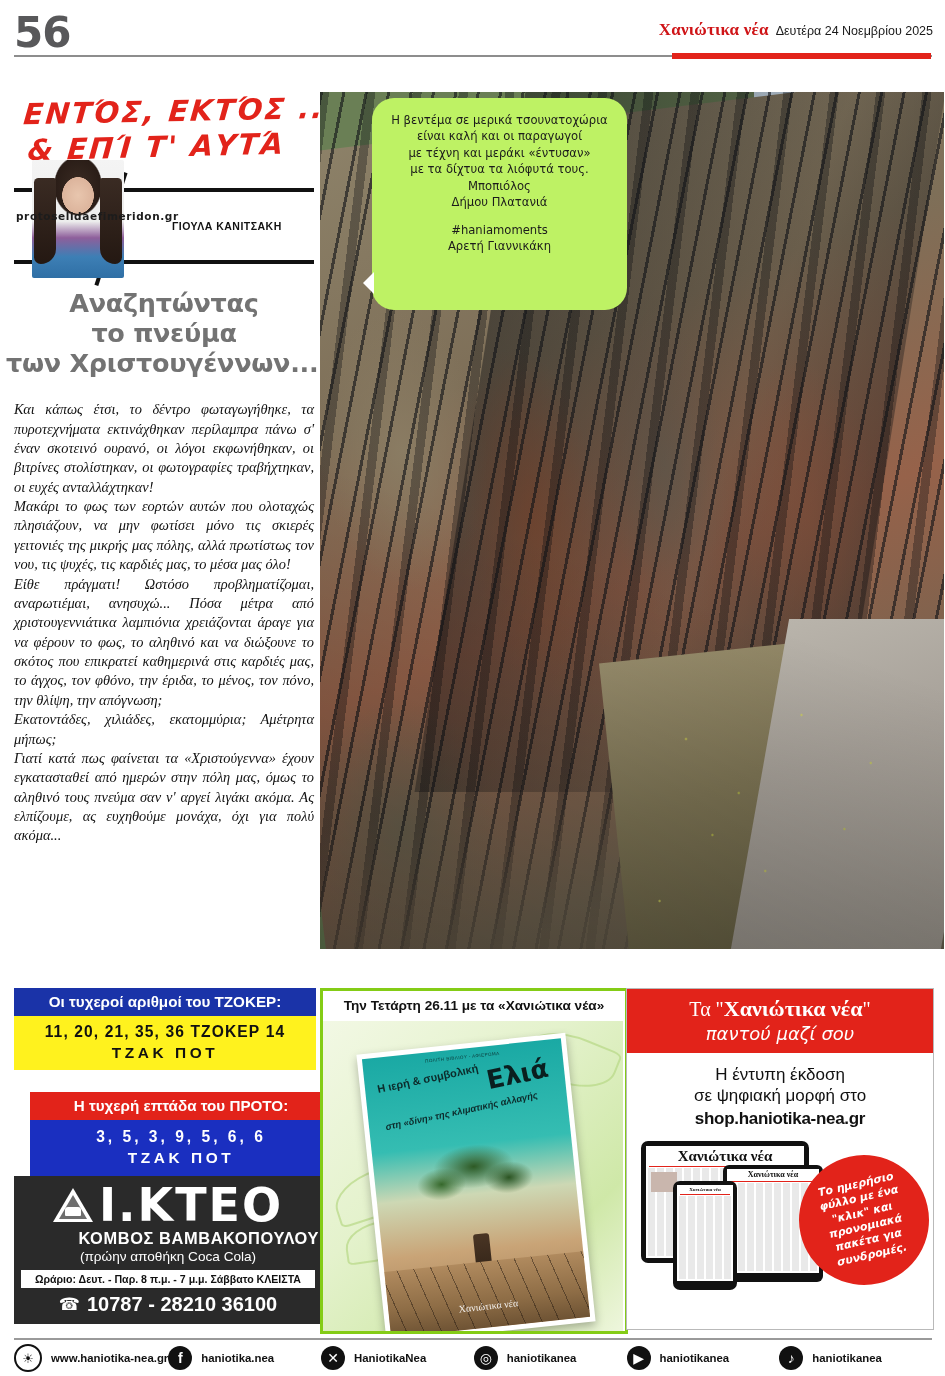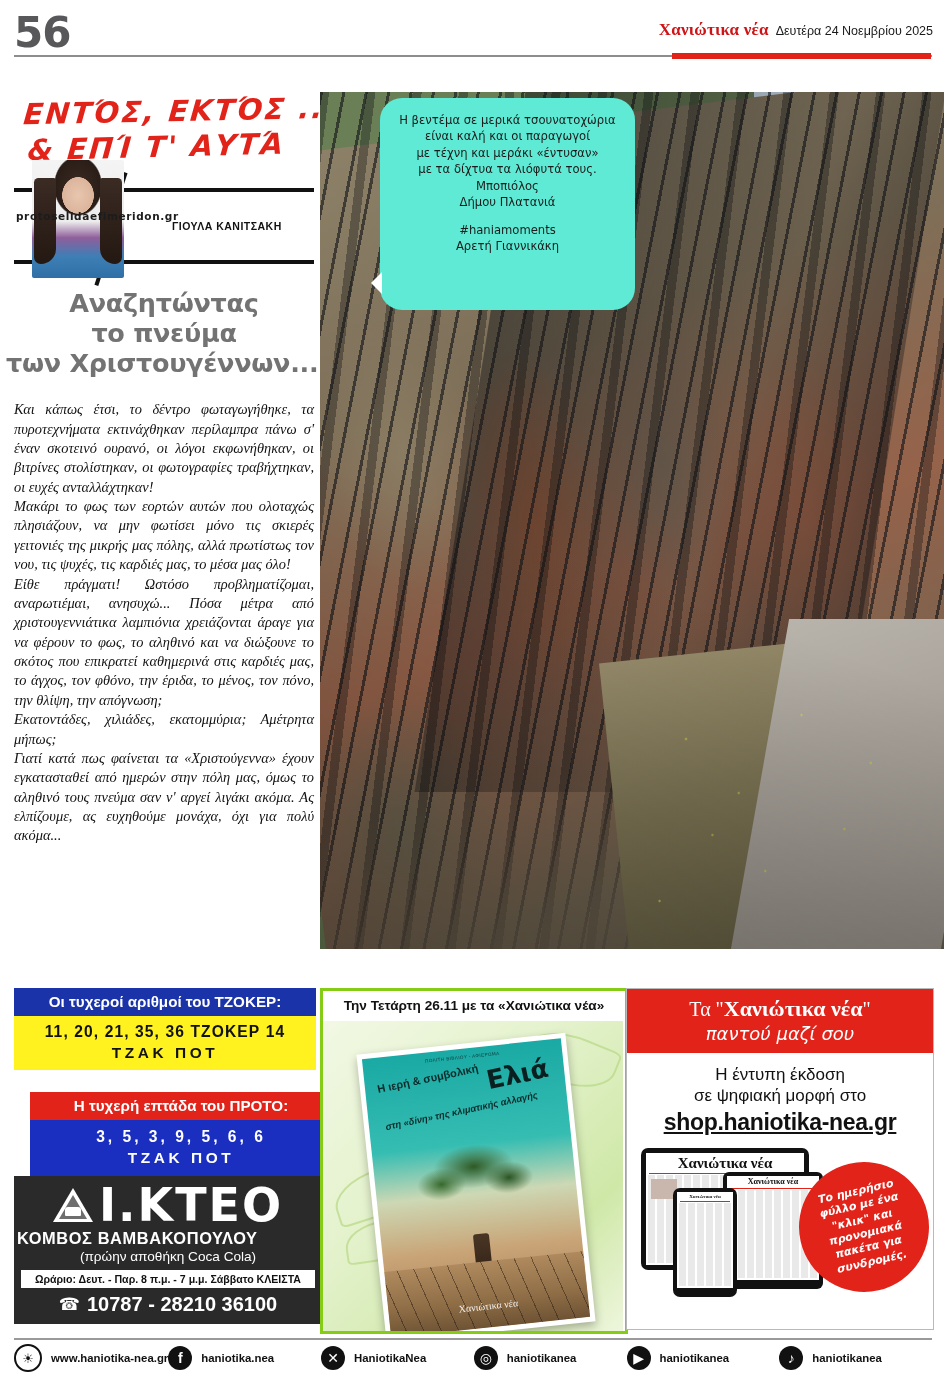--- a/index.html
+++ b/index.html
@@ -113,22 +113,22 @@
       radial-gradient(circle 3px at 36% 48%, #b5bd44 0%, rgba(181,189,68,0) 60%),
       radial-gradient(circle 3px at 55% 22%, #cdd05a 0%, rgba(205,208,90,0) 60%),
       radial-gradient(circle 3px at 68% 60%, #bcc24b 0%, rgba(188,194,75,0) 60%),
       radial-gradient(circle 3px at 44% 74%, #c6c851 0%, rgba(198,200,81,0) 60%),
       radial-gradient(circle 3px at 28% 62%, #b9bf46 0%, rgba(185,191,70,0) 60%),
       radial-gradient(circle 3px at 76% 38%, #c2c84f 0%, rgba(194,200,79,0) 60%),
       radial-gradient(circle 3px at 12% 84%, #cdd157 0%, rgba(205,209,87,0) 60%);}
   .ph-shadow{position:absolute;inset:0;
     background:linear-gradient(200deg, rgba(0,0,0,.0) 55%, rgba(0,0,0,.30) 100%);}
 
-  .bubble{position:absolute;left:60px;top:6px;width:235px;min-height:186px;
-    background:#5eead4;border-radius:22px;padding:14px 10px 12px;
+  .bubble{position:absolute;left:52px;top:6px;width:235px;min-height:186px;
+    background:#bef264;border-radius:22px;padding:14px 10px 12px;
     text-align:center;font-size:11.6px;line-height:1.42;color:#1b1b1b;
     font-family:"DejaVu Sans",sans-serif;}
   .bubble .tail{position:absolute;left:-9px;bottom:16px;width:0;height:0;
     border:11px solid transparent;border-right-color:#fff;border-left:0;}
   .bubble .gap{display:block;height:11px;}
 
   
   .ads{position:absolute;left:14px;top:988px;width:918px;height:398px;}
 
   
@@ -153,21 +153,21 @@
   .kteo-top{position:relative;height:52px;display:flex;align-items:center;justify-content:center;gap:6px;}
   .kteo-tri{width:40px;height:34px;position:relative;}
   .kteo-tri:before{content:"";position:absolute;left:0;bottom:0;width:0;height:0;
     border-left:20px solid transparent;border-right:20px solid transparent;border-bottom:34px solid #fff;}
   .kteo-tri:after{content:"";position:absolute;left:6px;bottom:3px;width:0;height:0;
     border-left:14px solid transparent;border-right:14px solid transparent;border-bottom:24px solid #6e6e6e;}
   .kteo-car{position:absolute;left:12px;bottom:6px;width:16px;height:9px;background:#fff;
     border-radius:3px 3px 1px 1px;z-index:2;}
   .kteo-ikteo{color:#fff;font-size:46px;font-weight:700;letter-spacing:2px;
     font-family:"DejaVu Sans",sans-serif;}
-  .kteo-sub1{color:#fff;text-align:left;font-size:16.4px;font-weight:700;letter-spacing:.6px;margin-top:-2px;}
+  .kteo-sub1{color:#fff;text-align:right;font-size:16.4px;font-weight:700;letter-spacing:.6px;margin-top:-2px;}
   .kteo-sub2{color:#fff;text-align:center;font-size:13.6px;margin-top:1px;}
   .kteo-hours{background:#fff;color:#111;text-align:center;font-size:10.6px;font-weight:700;
     margin:6px 4px 0;padding:3px 0;}
   .kteo-tel{color:#fff;text-align:center;font-size:20px;font-weight:700;margin-top:5px;
     display:flex;align-items:center;justify-content:center;gap:7px;}
   .kteo-tel .ph{font-size:17px;}
 
   
   .ad-c{position:absolute;left:306px;top:0;width:302px;height:340px;
     border:3px solid #84cc16;overflow:hidden;background:#fff;}
@@ -209,21 +209,21 @@
   
   .ad-r{position:absolute;left:612px;top:0;width:306px;height:340px;
     border:1px solid #b9b9b9;background:#fff;overflow:hidden;}
   .dg-red{background:#e2231a;padding:7px 0 9px;text-align:center;}
   .dg-r1{color:#fff;font-size:20px;font-family:"Liberation Serif","DejaVu Serif",serif;}
   .dg-r1 b{font-weight:700;font-size:22px;}
   .dg-r2{color:#fff;font-size:18px;font-style:italic;margin-top:1px;
     font-family:"DejaVu Sans",sans-serif;}
   .dg-w{text-align:center;padding:12px 6px 4px;color:#111;}
   .dg-w1{font-size:17px;line-height:1.22;}
-  .dg-w2{font-size:23px;font-weight:700;margin-top:3px;letter-spacing:-.3px;text-decoration:underline;}
+  .dg-w2{font-size:17px;font-weight:700;margin-top:3px;letter-spacing:-.3px;}
   .dg-devices{position:relative;height:150px;margin-top:6px;}
   .dev-tab{position:absolute;left:14px;top:2px;width:158px;height:112px;background:#111;
     border-radius:7px;padding:5px;}
   .dev-tab .scr{width:100%;height:100%;background:#fff;overflow:hidden;position:relative;}
   .dev-tab2{position:absolute;left:96px;top:26px;width:92px;height:104px;background:#111;
     border-radius:6px;padding:4px 4px 9px;}
   .dev-tab2 .scr{width:100%;height:100%;background:#fff;overflow:hidden;position:relative;}
   .dev-ph{position:absolute;left:46px;top:42px;width:56px;height:96px;background:#111;
     border-radius:7px;padding:4px 4px 9px;}
   .dev-ph .scr{width:100%;height:100%;background:#fff;overflow:hidden;position:relative;}

